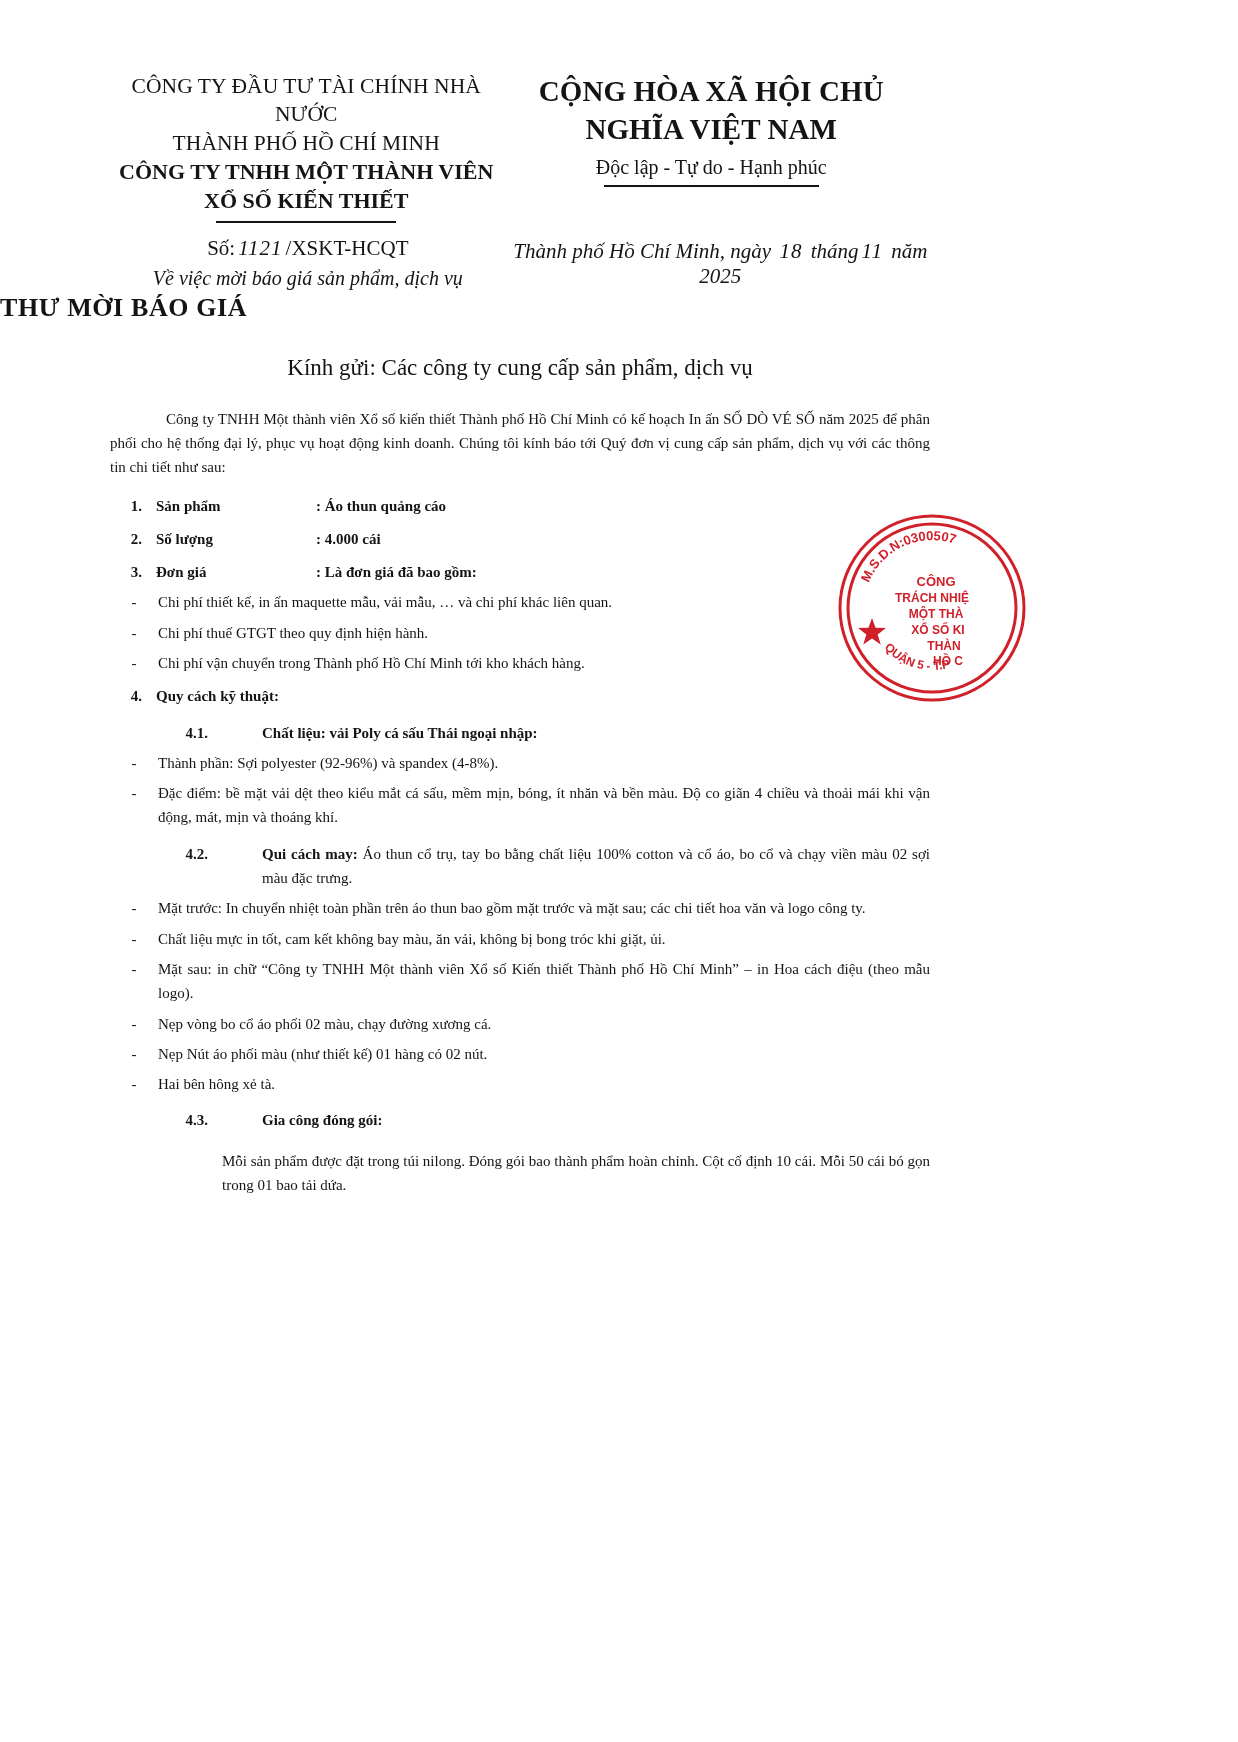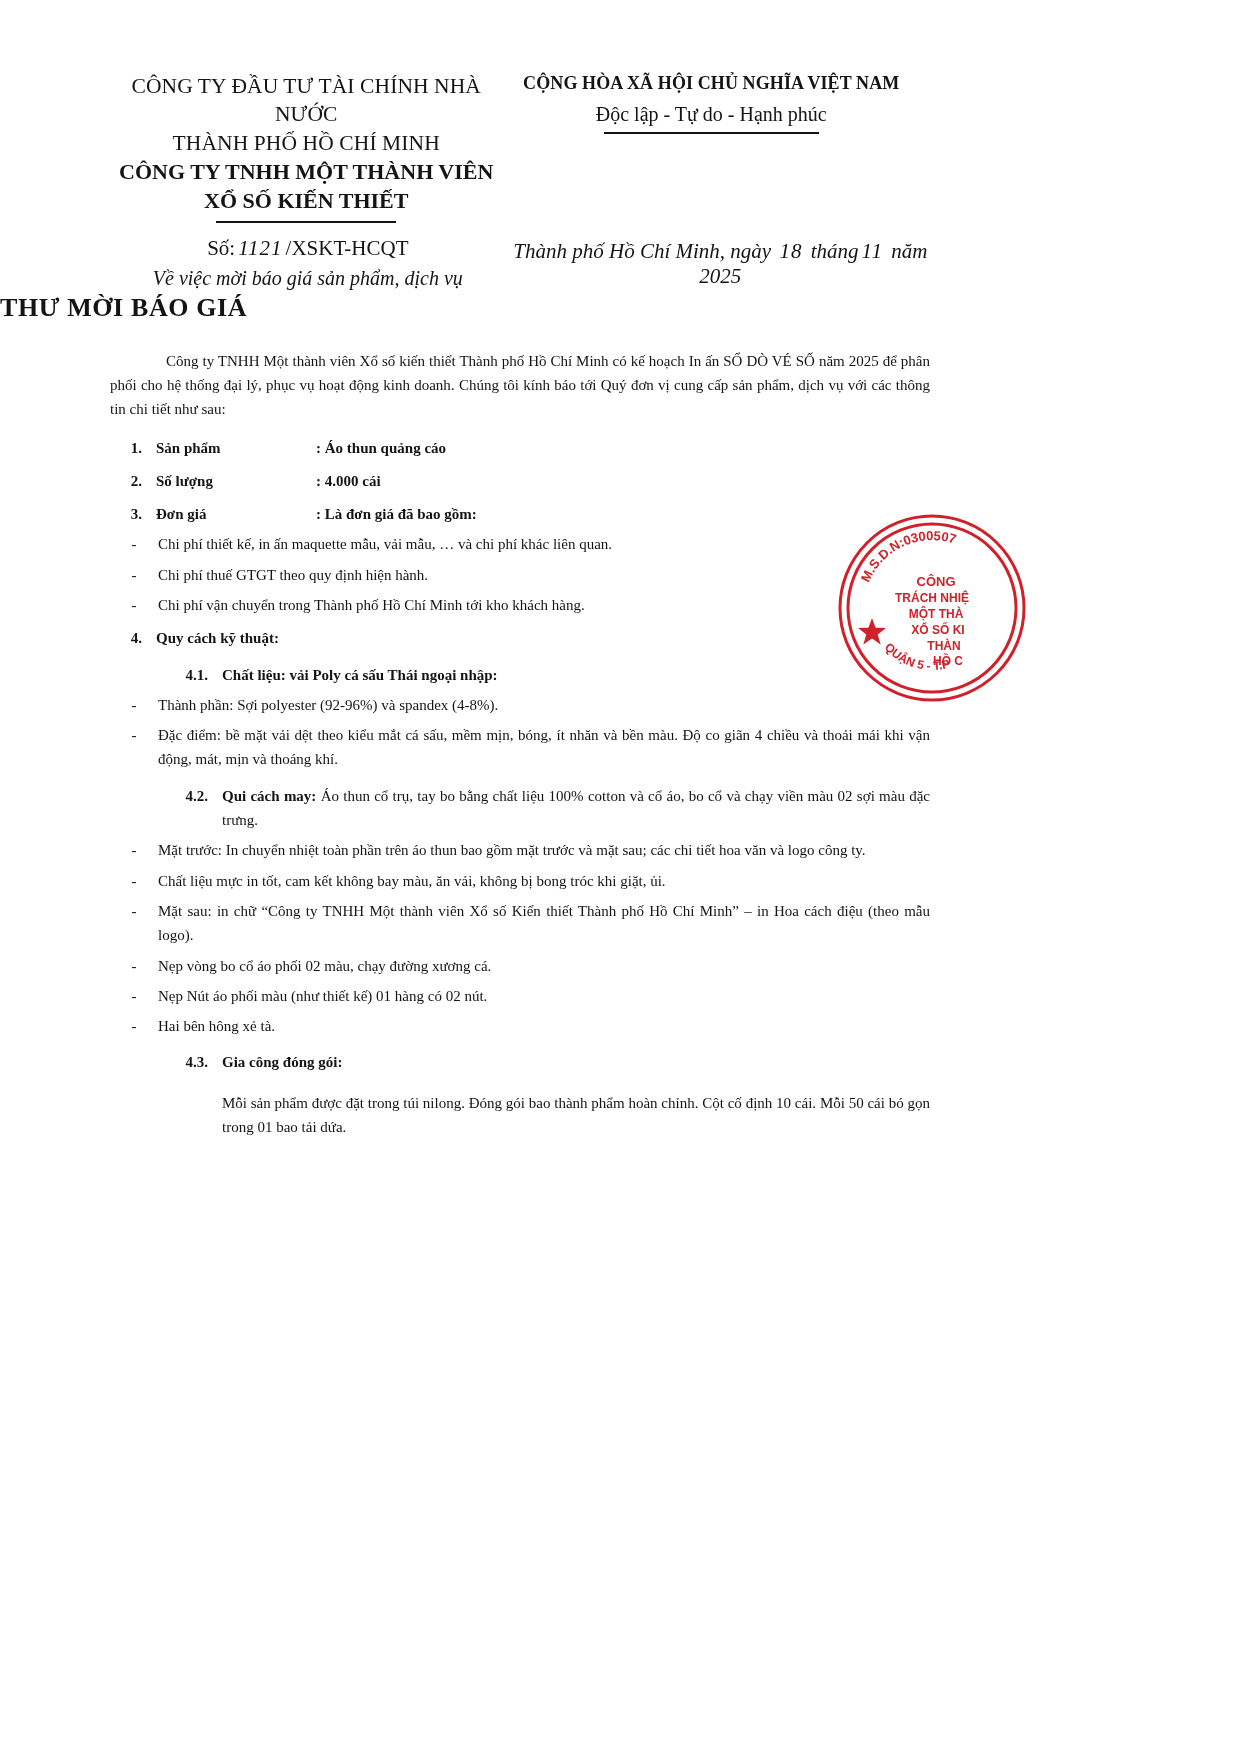--- a/index.html
+++ b/index.html
@@ -41,21 +41,21 @@
   }
   .org-line1, .org-line2 {
     font-size: 21.5px;
     letter-spacing: .1px;
   }
   .org-line3, .org-line4 {
     font-size: 22px;
     font-weight: bold;
   }
   .nation {
-    font-size: 18px;
+    font-size: 29px;
     font-weight: bold;
     letter-spacing: .1px;
   }
   .motto {
     font-size: 20px;
     font-weight: normal;
     margin-top: 5px;
   }
   .rule-short {
     width: 215px;
@@ -179,20 +179,21 @@
   }
   ul.dash li .t {
     flex: 1;
   }
   .dash-indent1 { padding-left: 112px; }
   .dash-indent2 { padding-left: 142px; }
 
   .sub-block {
     display: flex;
     margin-top: 12px;
+    gap: 40px;
   }
   .sub-num {
     width: 112px;
     flex: none;
     font-weight: bold;
     text-align: right;
     padding-right: 14px;
     box-sizing: border-box;
   }
   .sub-body { flex: 1; }
@@ -244,20 +245,21 @@
     </div>
     <div class="sub-right">
       <span>Thành phố Hồ Chí Minh, ngày</span>
       <span class="hand">18</span>
       <span>tháng</span><span class="hand">11</span>
       <span>năm 2025</span>
     </div>
   </div>
 
   <div class="doc-title">THƯ MỜI BÁO GIÁ</div>
+  <div class="recipient">Kính gửi: Các công ty cung cấp sản phẩm, dịch vụ</div>
 
   <div class="body">
 
     <div class="para">Công ty TNHH Một thành viên Xổ số kiến thiết Thành phố Hồ Chí Minh có kế hoạch In ấn SỔ DÒ VÉ SỐ năm 2025 để phân phối cho hệ thống đại lý, phục vụ hoạt động kinh doanh. Chúng tôi kính báo tới Quý đơn vị cung cấp sản phẩm, dịch vụ với các thông tin chi tiết như sau:</div>
 
     <ol class="main-list">
 
       <li class="num-item">
         <span class="num">1.</span>
         <span class="item-label">Sản phẩm</span>

